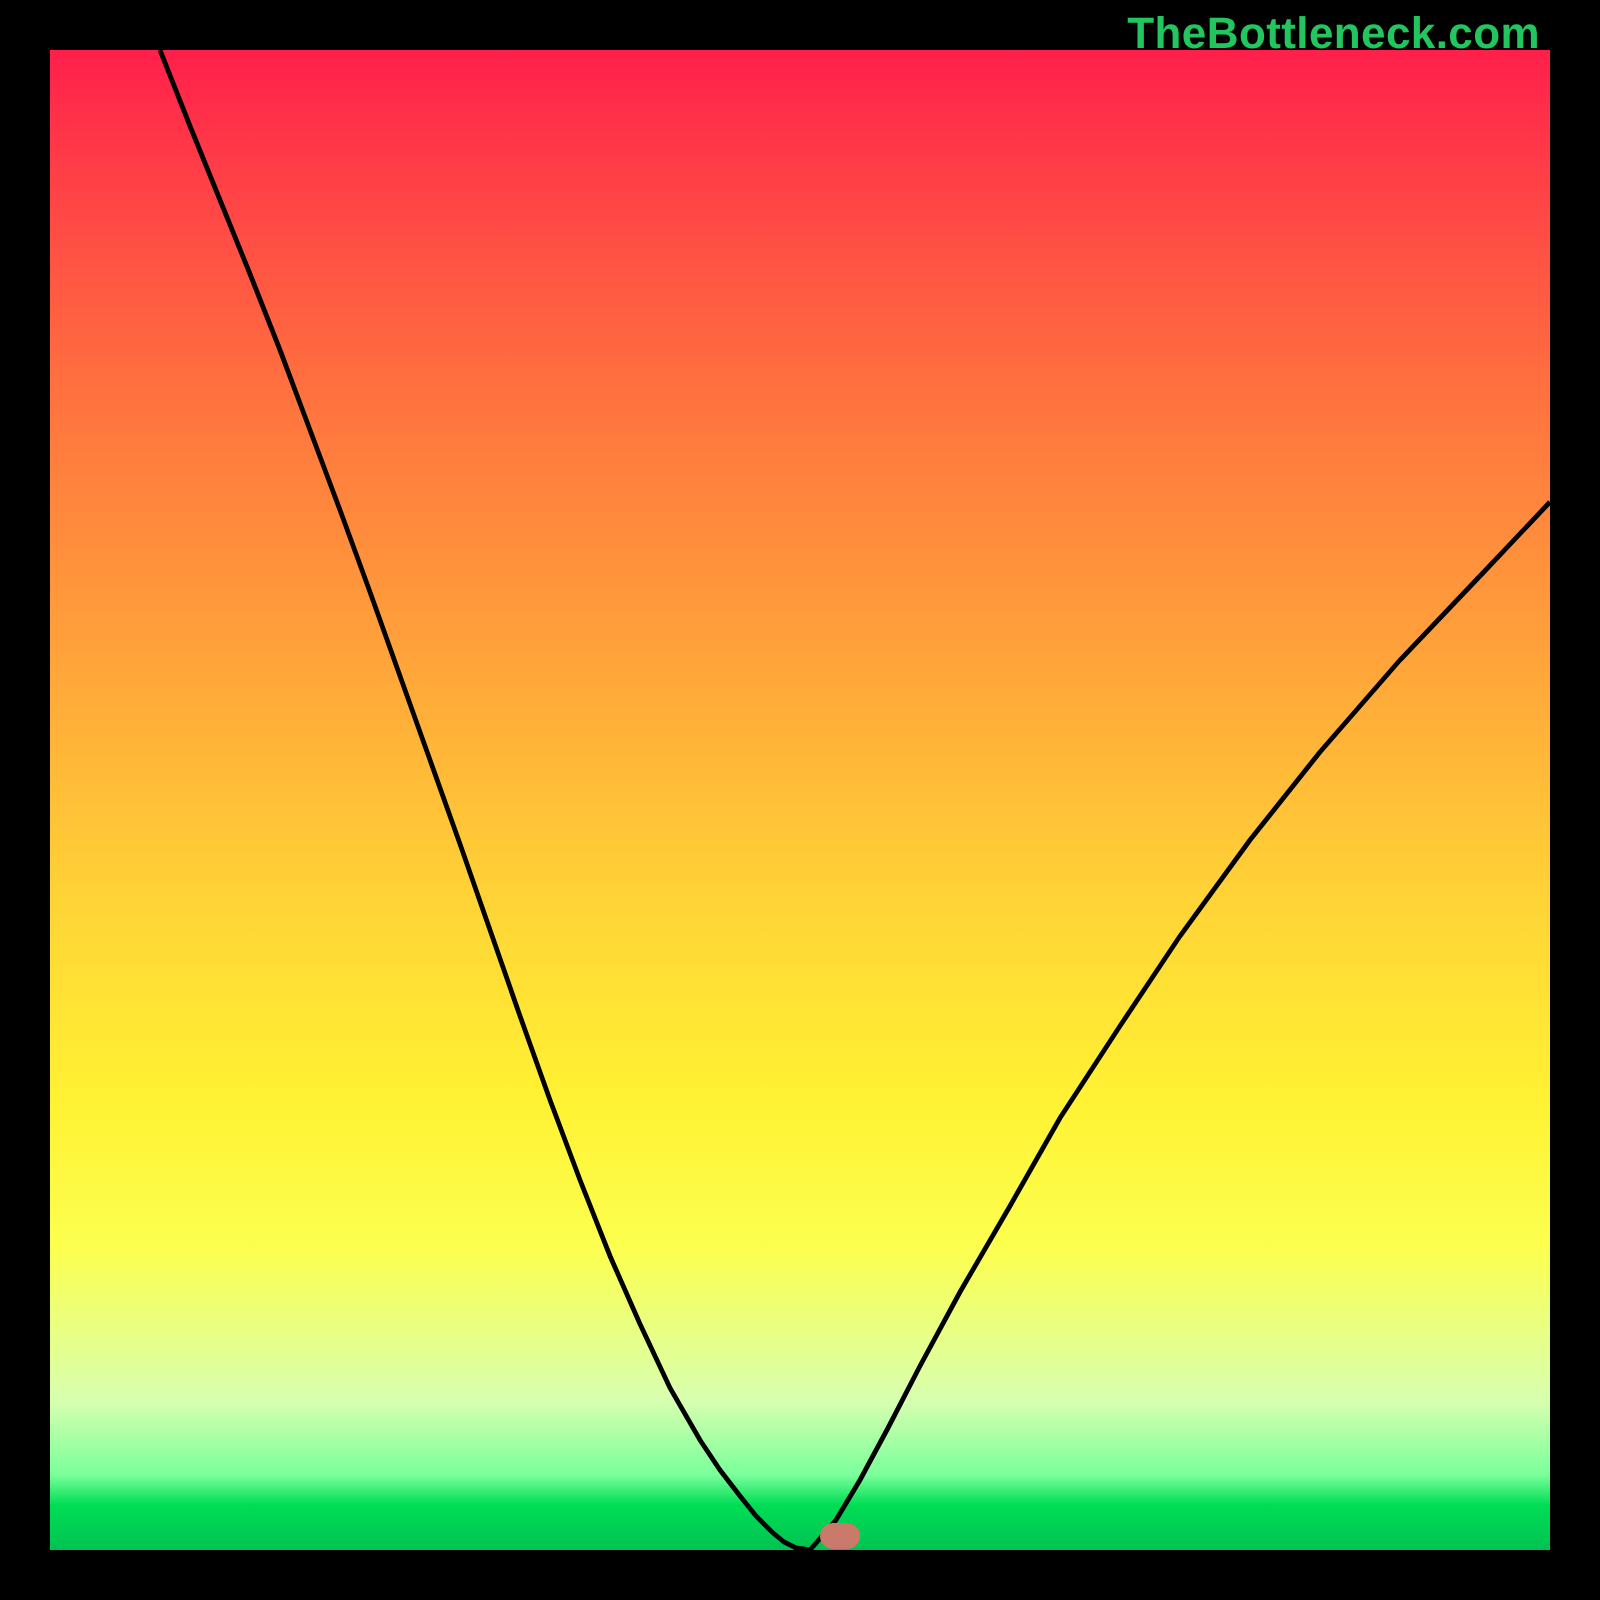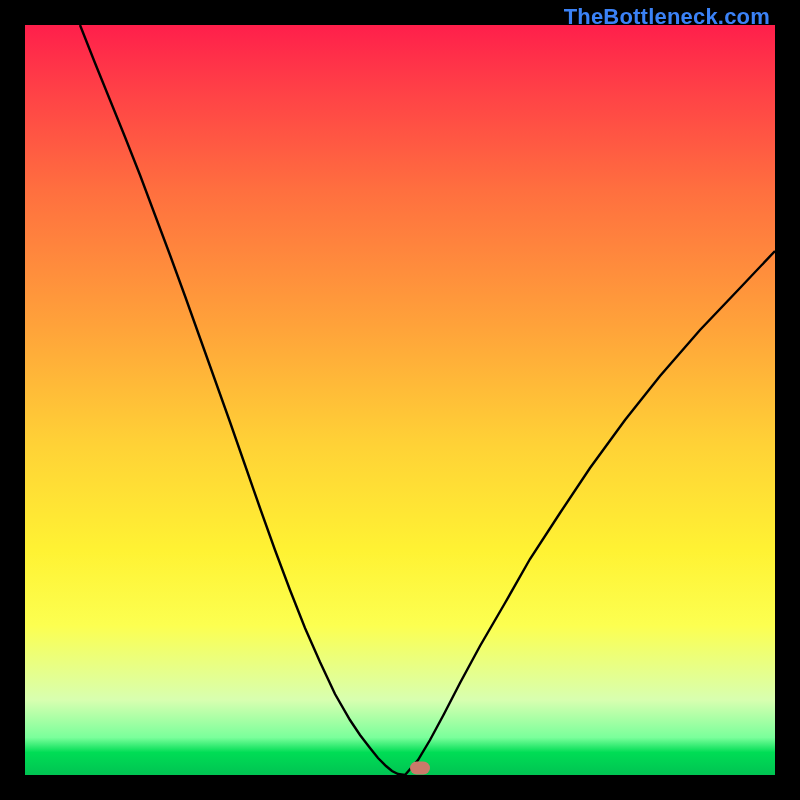--- a/index.html
+++ b/index.html
@@ -37,21 +37,21 @@
       #00dd55 97%,
       #00c352 100%
     );
   }
   .watermark {
     position: absolute;
     top: 4px;
     right: 30px;
     font-size: 22px;
     font-weight: 600;
-    color: #3b82f6;
+    color: #22c55e;
     letter-spacing: 0.2px;
     user-select: none;
   }
   .curve-svg {
     position: absolute;
     left: 25px;
     top: 25px;
     width: 750px;
     height: 750px;
   }

